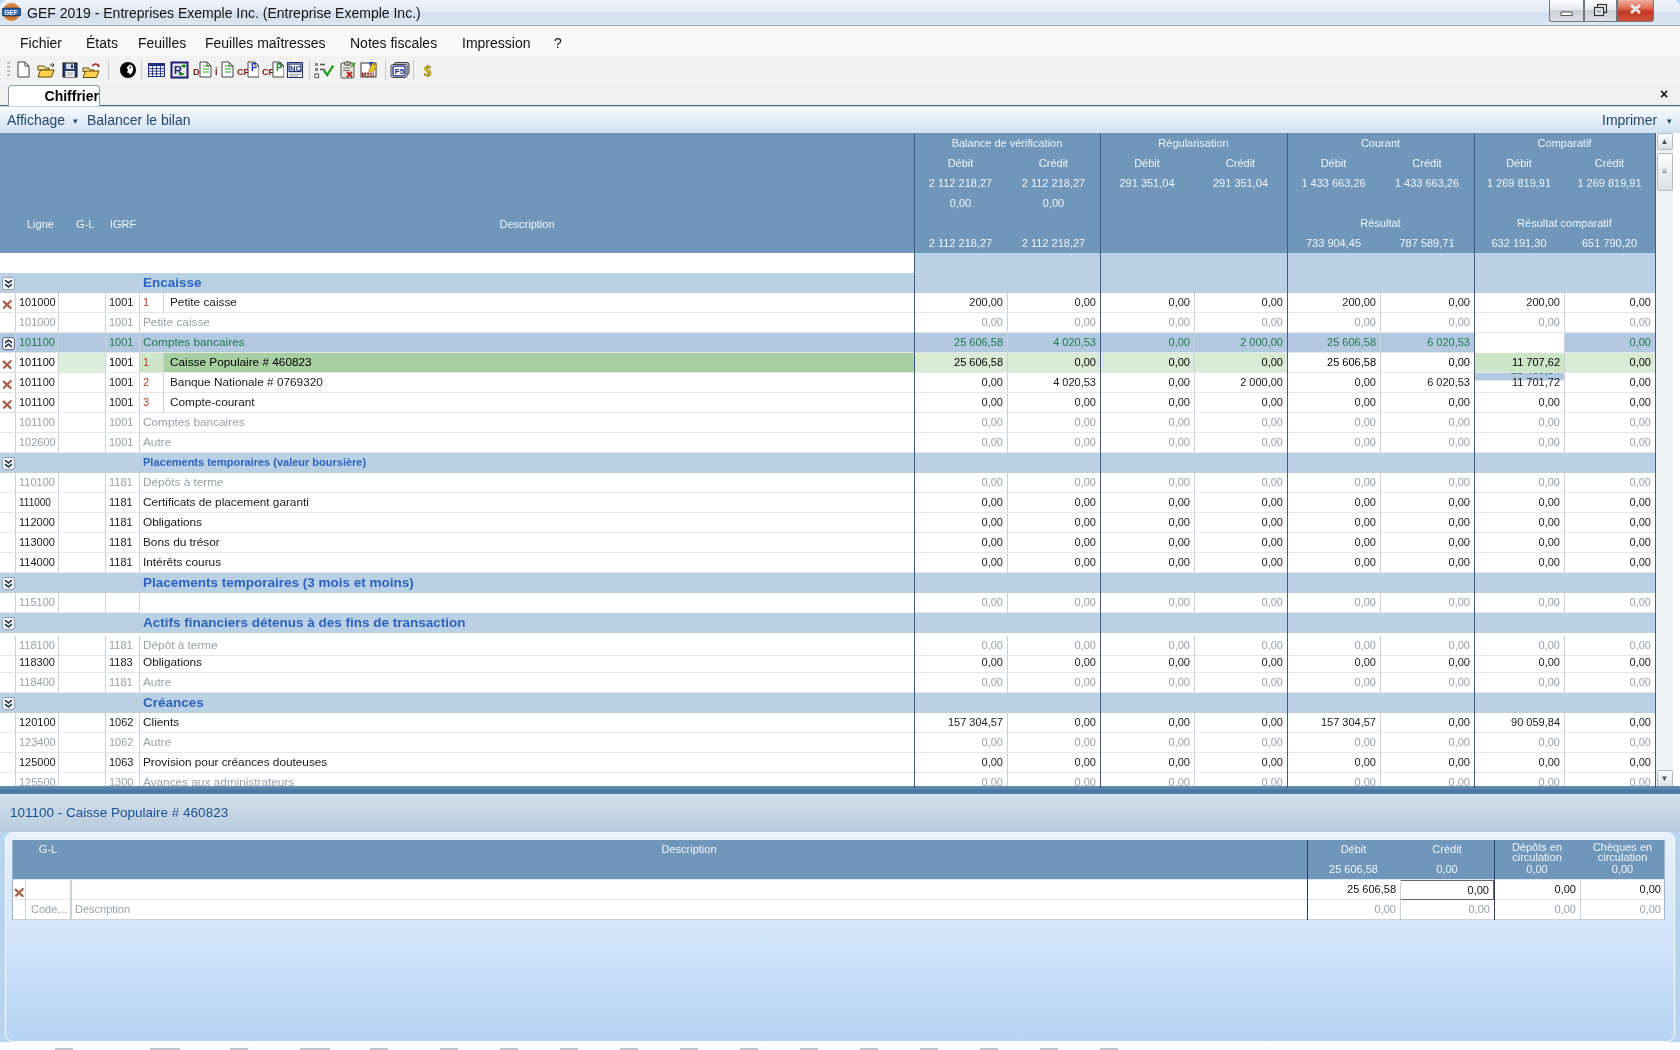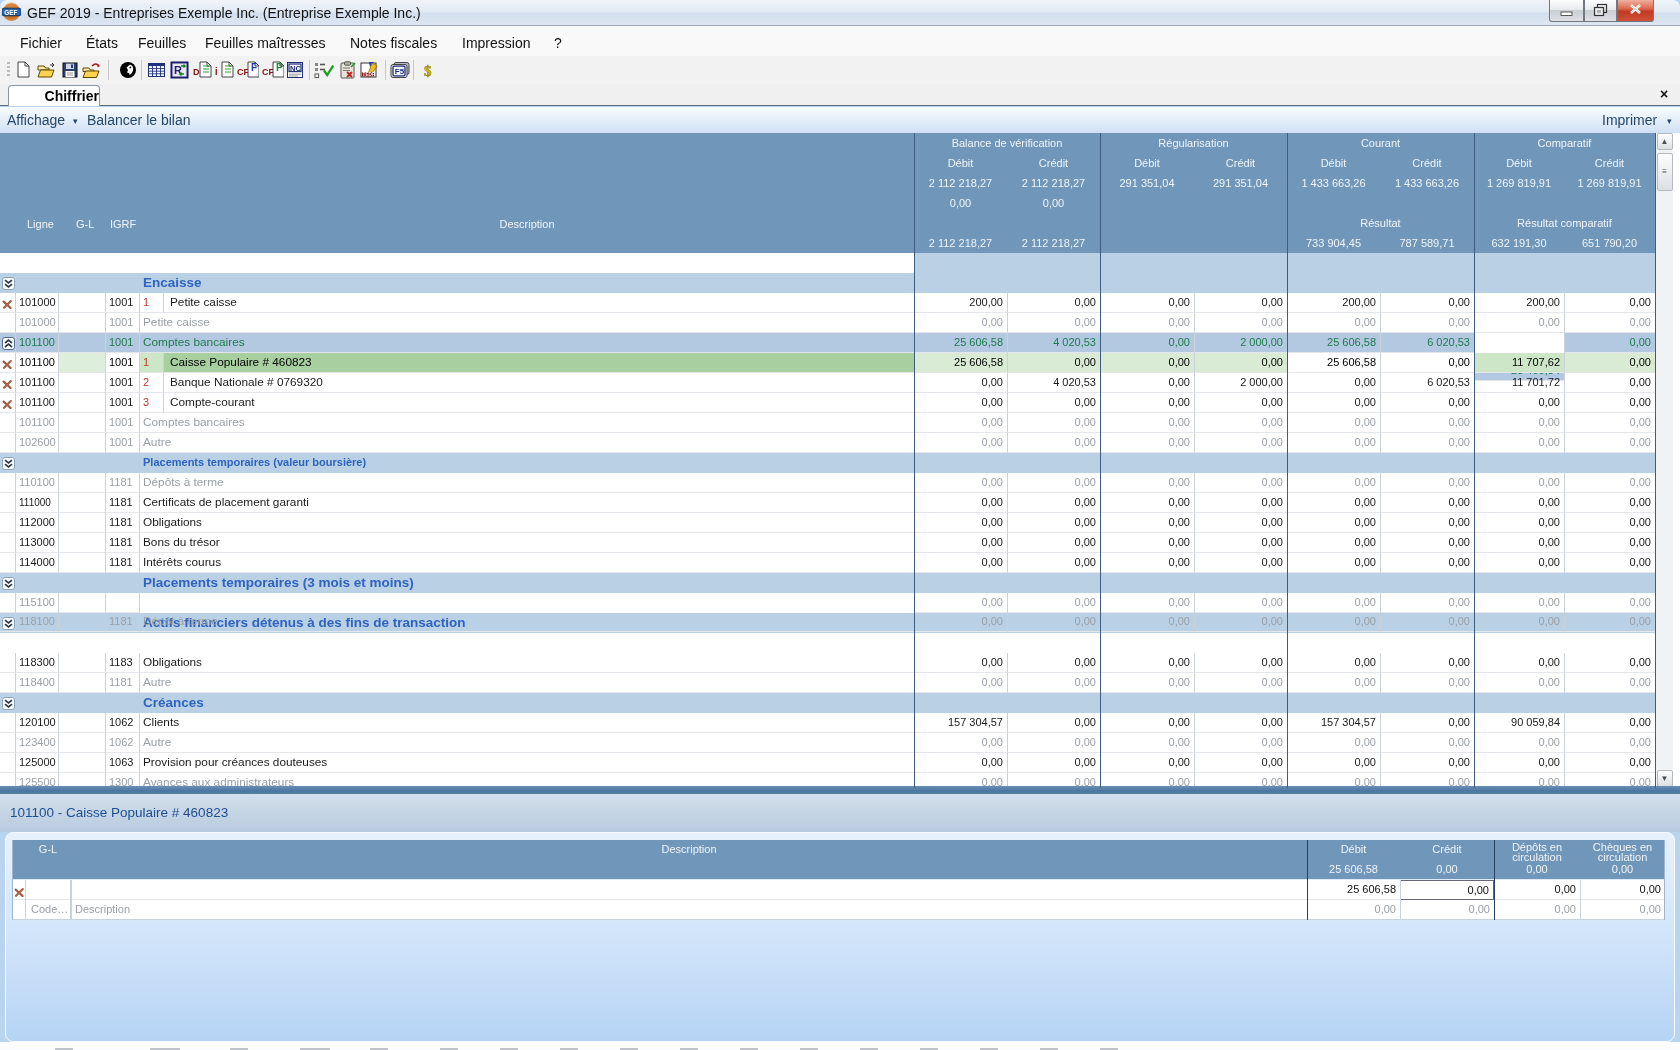--- a/index.html
+++ b/index.html
@@ -524,21 +524,21 @@
       <div class="abs" style="left:2px;top:3px;z-index:2"><svg width="13" height="13" viewBox="0 0 13 13">
           <rect x="0.5" y="0.5" width="12" height="12" rx="2.5" fill="#fdfefe" stroke="#8ea3b8"></rect>
           <path d="M3 3.2 L6.5 6 L10 3.2" stroke="#26374e" stroke-width="1.7" fill="none"></path>
           <path d="M3 7.2 L6.5 10 L10 7.2" stroke="#26374e" stroke-width="1.7" fill="none"></path>
         </svg></div>
       <div class="cell " style="left:914px;width:186px;background:#bad0e5"></div>
       <div class="cell " style="left:1100px;width:187px;background:#bad0e5"></div>
       <div class="cell " style="left:1287px;width:187px;background:#bad0e5"></div>
       <div class="cell " style="left:1474px;width:181px;background:#bad0e5"></div>
     </div>
-<div class="row" style="top:479px;">
+<div class="row" style="top:503px;">
       <div class="cell vl hl" style="left:0;width:16px"></div>
       <div class="cell vl hl" style="left:16px;width:43px;color:#9aa0a6;font-size:11px;padding-left:3px">118100</div>
       <div class="cell vl hl" style="left:59px;width:47px"></div>
       <div class="cell vl hl" style="left:106px;width:34px;color:#9aa0a6;font-size:11px;padding-left:3px">1181</div>
       <div class="cell hl" style="left:140px;width:774px;color:#9aa0a6;padding-left:3px">Dépôt à terme</div>
       <div class="cell n hl" style="left:914px;width:93px;color:#9aa0a6;">0,00</div>
       <div class="cell n hl" style="left:1007px;width:93px;color:#9aa0a6;border-left:1px solid #c9d1d9;">0,00</div>
       <div class="cell n hl" style="left:1100px;width:94px;color:#9aa0a6;">0,00</div>
       <div class="cell n hl" style="left:1194px;width:93px;color:#9aa0a6;border-left:1px solid #c9d1d9;">0,00</div>
       <div class="cell n hl" style="left:1287px;width:93px;color:#9aa0a6;">0,00</div>

